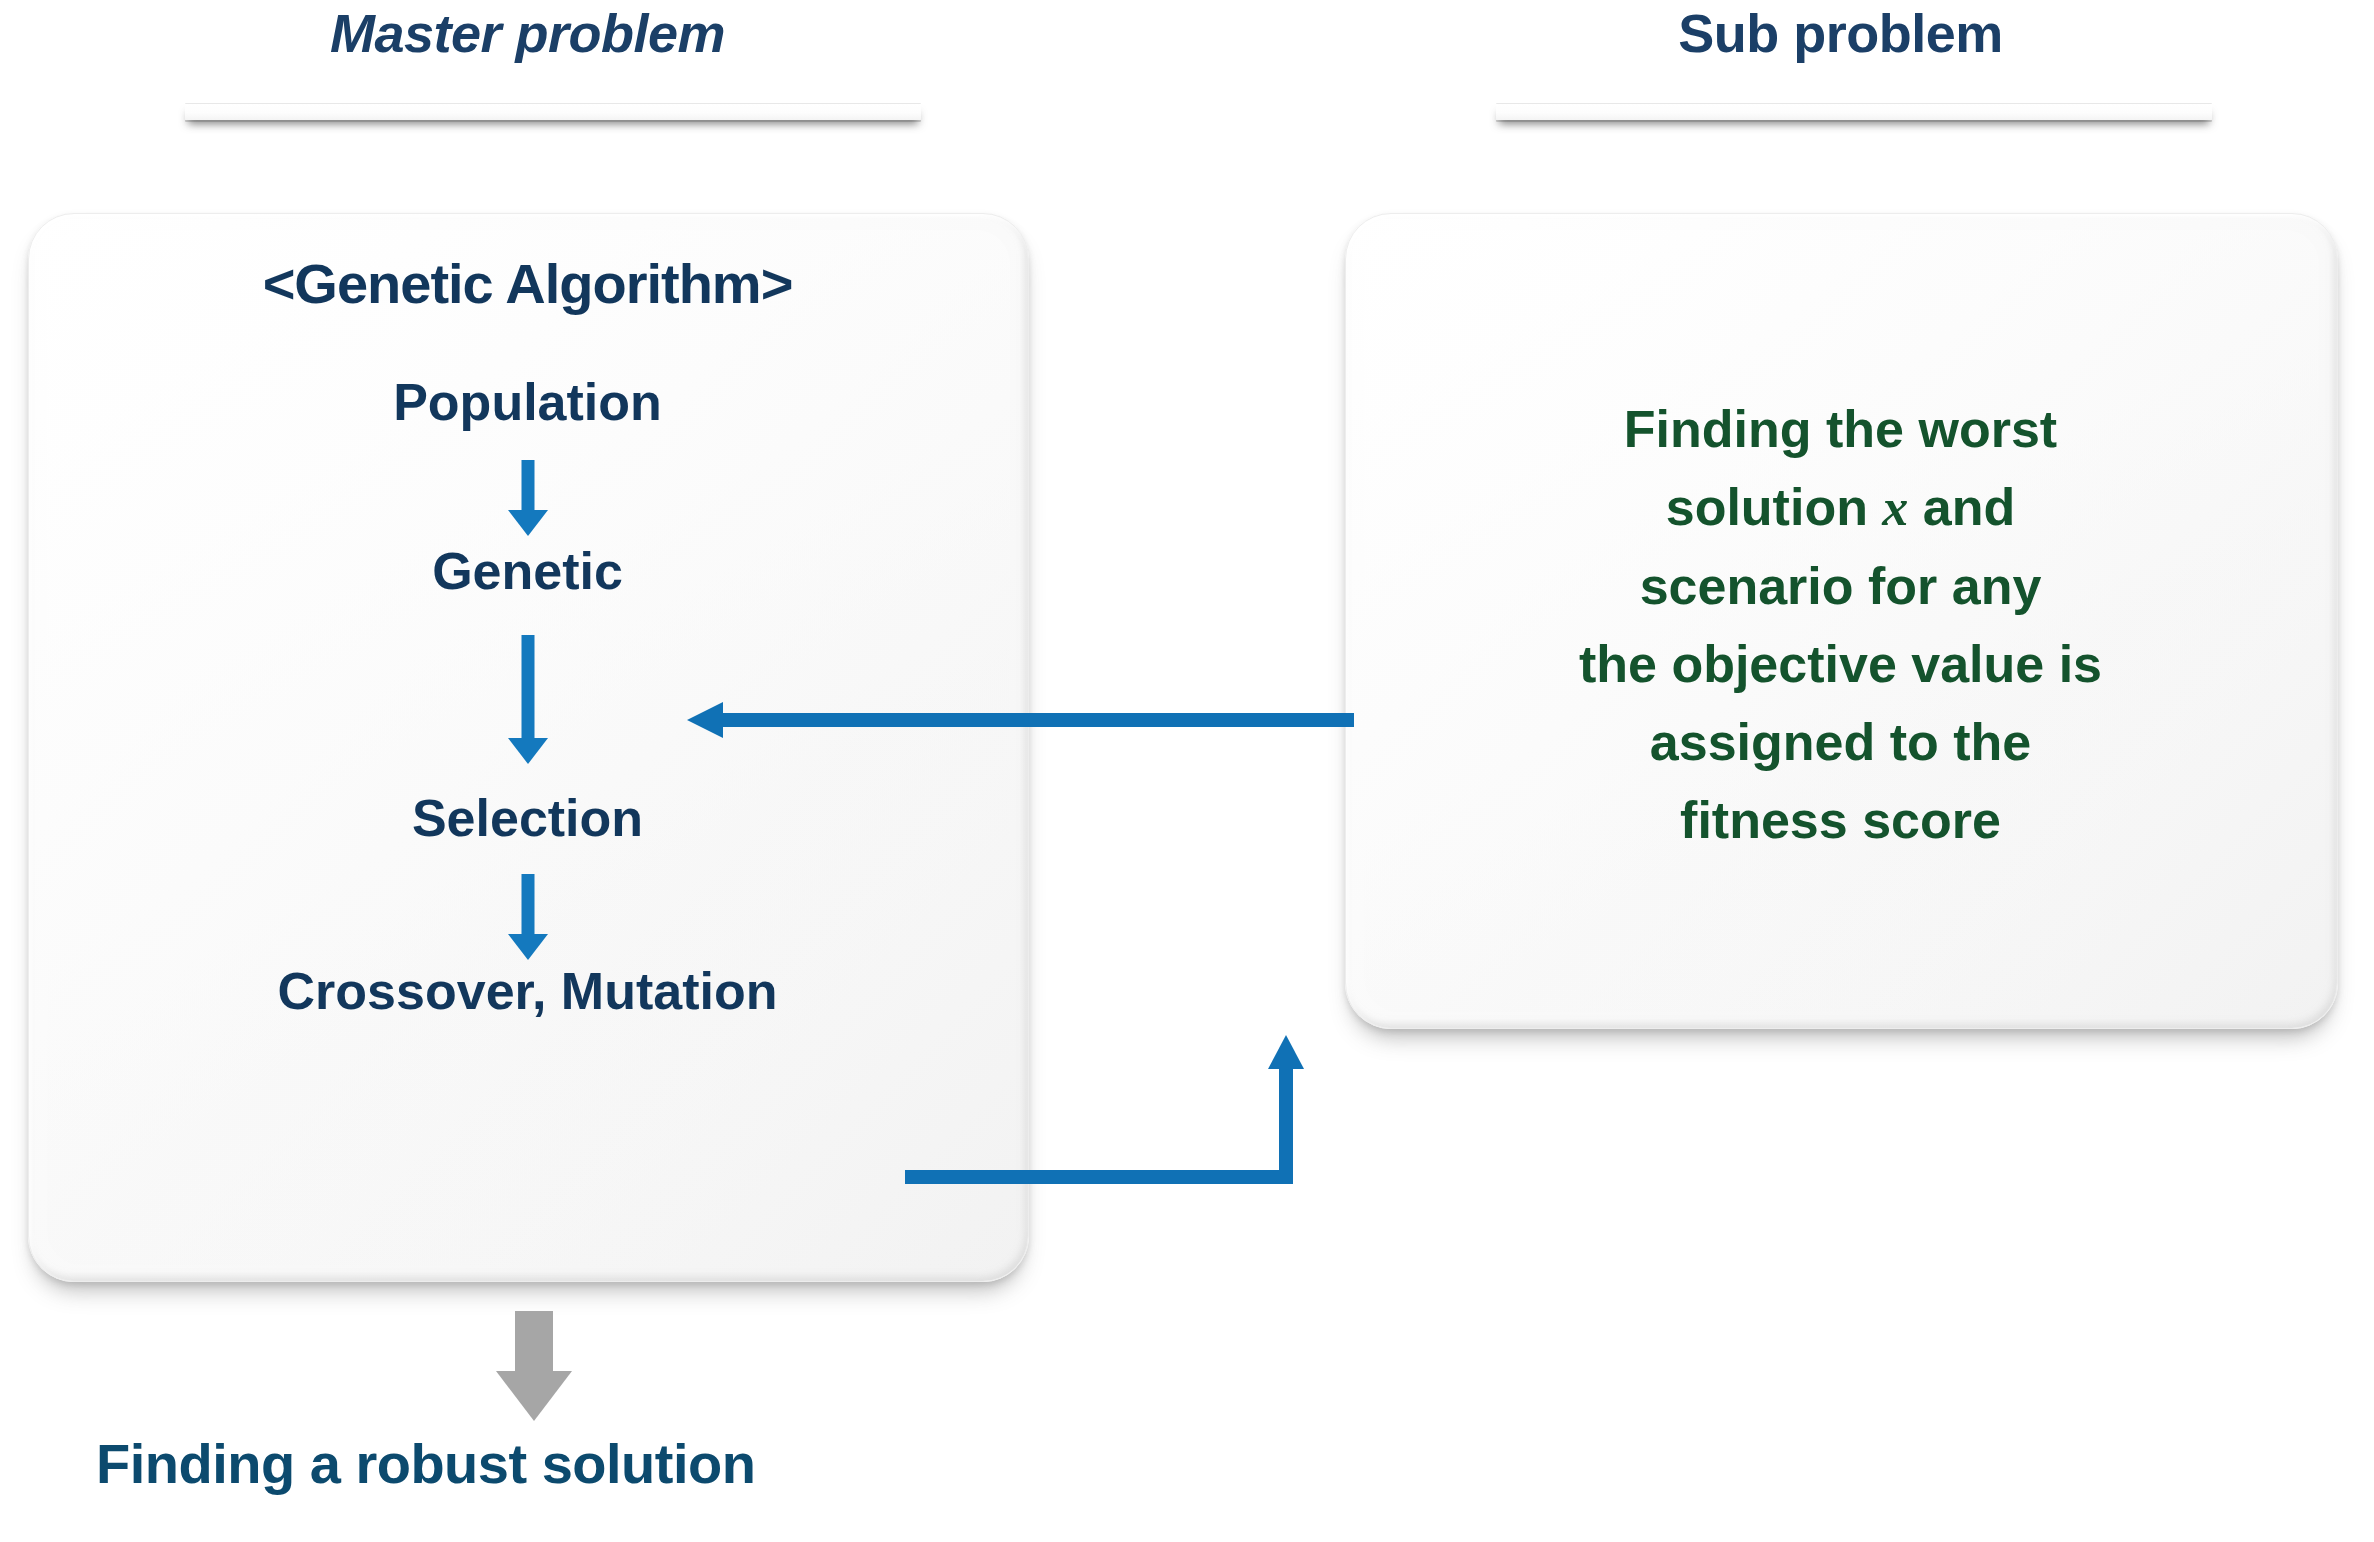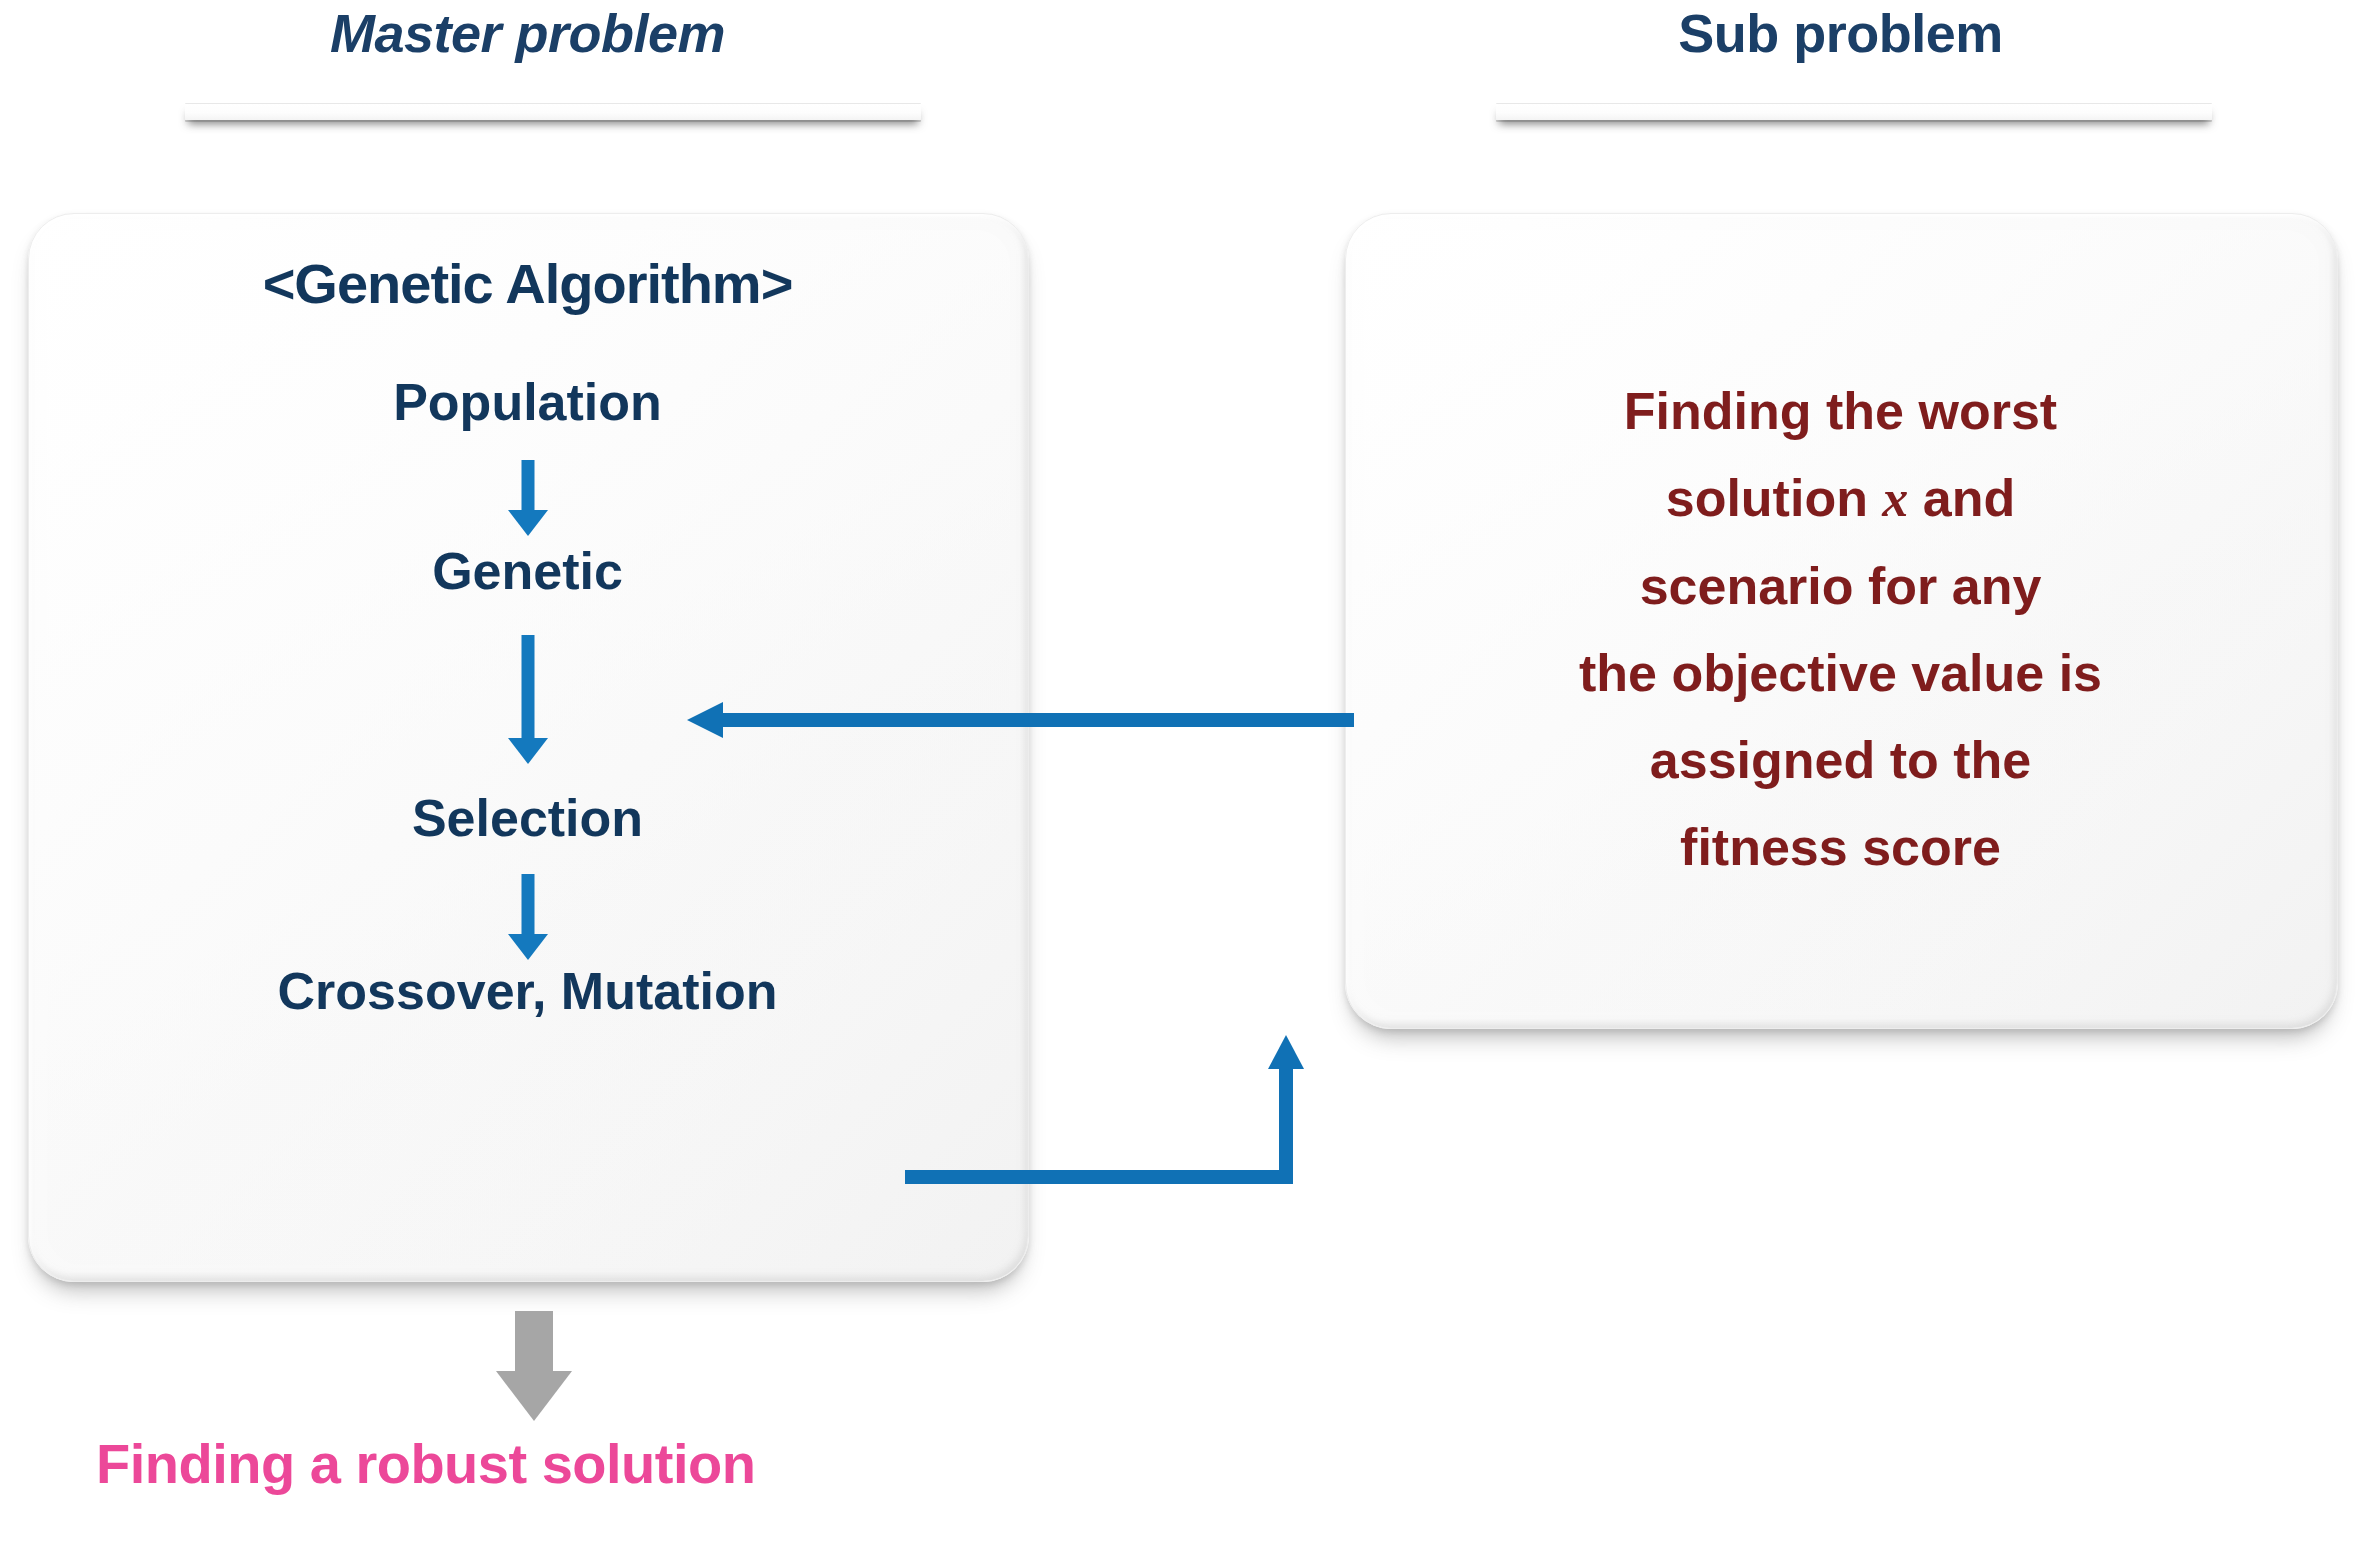--- a/index.html
+++ b/index.html
@@ -143,25 +143,24 @@
     flex-direction: column;
     align-items: center;
     justify-content: center;
     gap: 26px;
     padding-top: 8px;
     box-sizing: border-box;
   }
   .sub-line {
     font-size: 52px;
     font-weight: bold;
-    color: #7f1d1d;
+    color: #14532d;
     text-align: center;
     white-space: nowrap;
     line-height: 1.0;
-    margin-top: 9px;
   }
   .mathvar {
     font-family: "Liberation Serif", serif;
     font-style: italic;
     font-weight: bold;
   }
 
   
   #conn-sub-to-eval {
     position: absolute;
@@ -250,21 +249,21 @@
     border-top: 50px solid #A6A6A6;
   }
 
   
   #conclusion {
     position: absolute;
     left: 96px;
     top: 1431px;
     font-size: 56px;
     font-weight: bold;
-    color: #ec4899;
+    color: #0c4a6e;
     white-space: nowrap;
     letter-spacing: -0.5px;
     z-index: 5;
   }
 </style>
 </head>
 <body>
 
 <div id="canvas">
 

